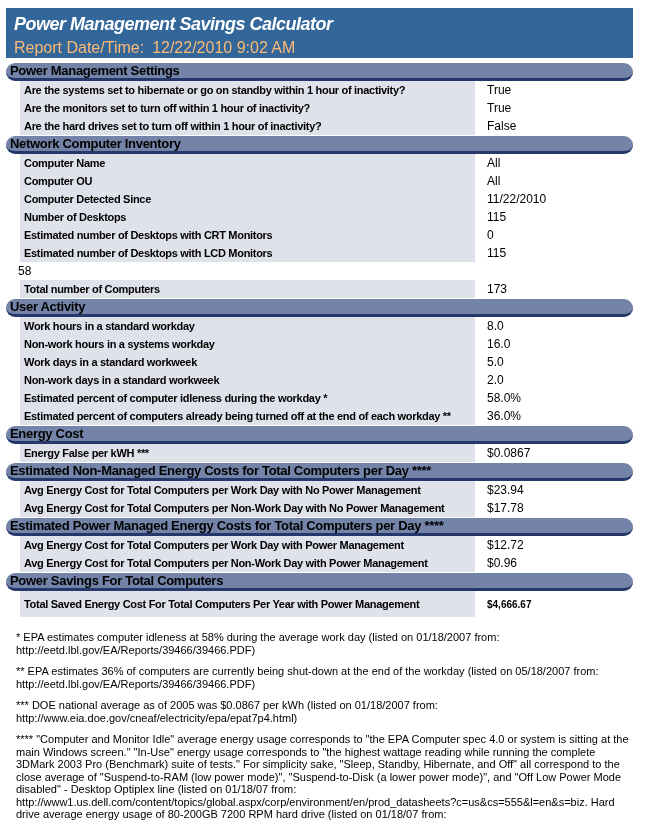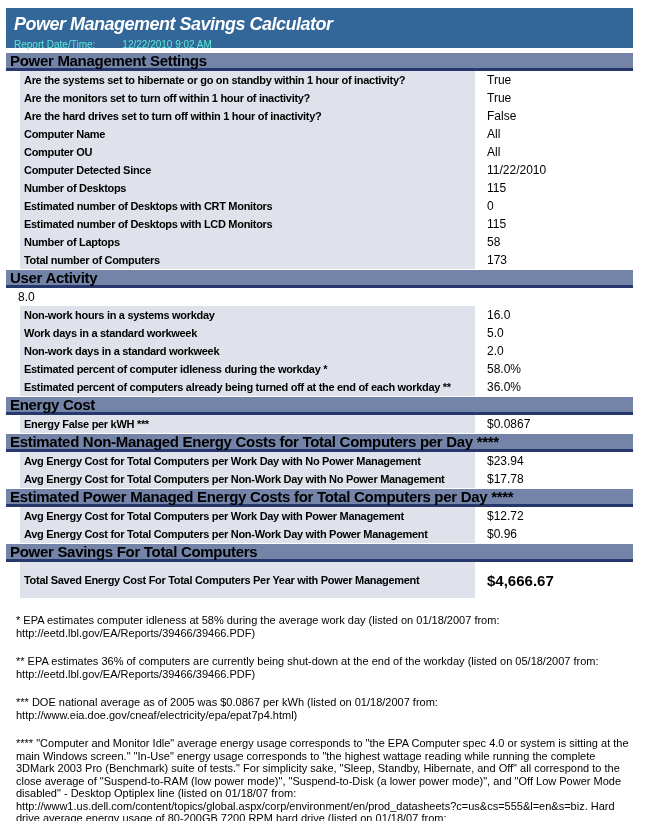--- a/index.html
+++ b/index.html
@@ -6,58 +6,59 @@
   body {
     width:645px; height:821px; background:#ffffff; color:#000;
     font-family:"Liberation Sans", sans-serif;
     -webkit-font-smoothing:antialiased;
   }
   .page { box-sizing:border-box; width:645px; padding:8px 12px 0 6px; }
 
   
   .banner {
     background:var(--banner,#336699);
-    height:40px; box-sizing:border-box; padding:6px 0 0 8px;
+    height:50px; box-sizing:border-box; padding:6px 0 0 8px;
   }
   .banner-title {
     color:#fff; font-size:18px; font-weight:bold; font-style:italic;
     letter-spacing:-0.5px; line-height:20px;
   }
-  .banner-sub { margin-top:5px; display:flex; color:#5eead4; font-size:10px;align-items:flex-end; }
-  .banner-sub .val { margin-left:27px; }
+  .banner-sub { margin-top:5px; display:flex; color:#fdba74; font-size:16px;align-items:flex-end; }
+  .banner-sub .val { margin-left:8px; }
 
   
   .section-band {
     background:var(--band,#7384A8);
     border-bottom:3px solid var(--band-border,#26386B);
-    font-size:15px; font-weight:bold; color:#000;
+    font-size:13px; font-weight:bold; color:#000;
     letter-spacing:-0.3px;
     padding:1px 0 1px 4px; height:13px; line-height:13px;
     margin-top:1px;
+    border-radius:9px;
   }
   #sections > .section-band:first-child { margin-top:5px; }
 
   
   .row { display:flex; align-items:center; height:18px;text-align:right; }
-  .row.big-row { height:36px; }
+  .row.big-row { height:26px; }
   .row-label {
     margin-left:14px; width:451px; padding-left:4px;
     background:var(--label-bg,#E0E2EB);
     font-size:11px; font-weight:bold; letter-spacing:-0.3px;
     height:100%; display:flex; align-items:center; white-space:nowrap;
     box-sizing:content-box;
   }
   .row-value { padding-left:12px; font-size:12px; white-space:nowrap; }
-  .row-value.big { font-size:15px; font-weight:bold; }
+  .row-value.big { font-size:10px; font-weight:bold; }
 
   
   .footnotes { margin:14px 0 0 10px; }
   .footnote {
     width:618px; font-size:11px; line-height:12.5px;
-    margin:16px 0 9px 0; word-wrap:break-word;
+    margin:0 0 9px 0; word-wrap:break-word;
   }
 </style>
 </head>
 <body>
 
 <div class="page">
 
   <div class="banner">
     <div class="banner-title">Power Management Savings Calculator</div>
     <div class="banner-sub">
@@ -73,20 +74,21 @@
         <div class="row-value">True</div>
       </div>
       <div class="row">
         <div class="row-label">Are the monitors set to turn off within 1 hour of inactivity?</div>
         <div class="row-value">True</div>
       </div>
       <div class="row">
         <div class="row-label">Are the hard drives set to turn off within 1 hour of inactivity?</div>
         <div class="row-value">False</div>
       </div>
+      <div class="section-band">Network Computer Inventory</div>
       <div class="row">
         <div class="row-label">Computer Name</div>
         <div class="row-value">All</div>
       </div>
       <div class="row">
         <div class="row-label">Computer OU</div>
         <div class="row-value">All</div>
       </div>
       <div class="row">
         <div class="row-label">Computer Detected Since</div>
@@ -98,29 +100,29 @@
       </div>
       <div class="row">
         <div class="row-label">Estimated number of Desktops with CRT Monitors</div>
         <div class="row-value">0</div>
       </div>
       <div class="row">
         <div class="row-label">Estimated number of Desktops with LCD Monitors</div>
         <div class="row-value">115</div>
       </div>
       <div class="row">
-        <div class="row-label">Number of Laptops</div>
         <div class="row-value">58</div>
       </div>
       <div class="row">
         <div class="row-label">Total number of Computers</div>
         <div class="row-value">173</div>
       </div>
       <div class="section-band">User Activity</div>
       <div class="row">
+        <div class="row-label">Work hours in a standard workday</div>
         <div class="row-value">8.0</div>
       </div>
       <div class="row">
         <div class="row-label">Non-work hours in a systems workday</div>
         <div class="row-value">16.0</div>
       </div>
       <div class="row">
         <div class="row-label">Work days in a standard workweek</div>
         <div class="row-value">5.0</div>
       </div>

